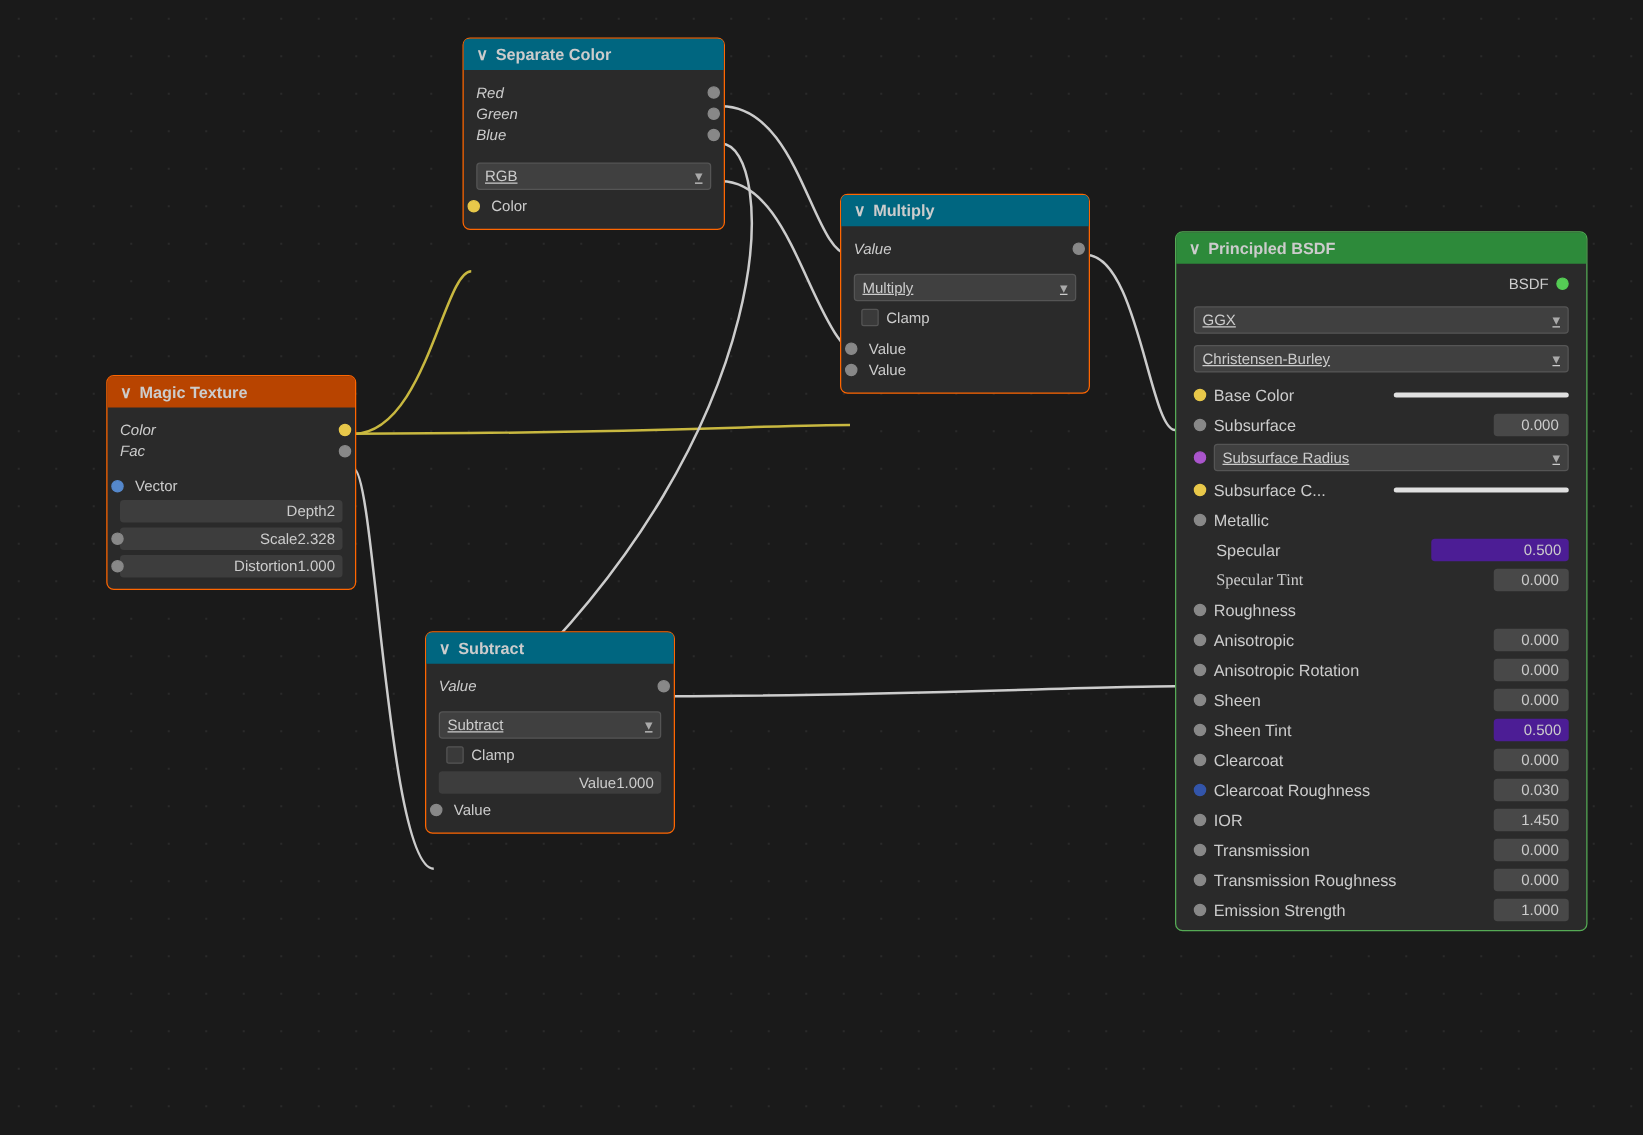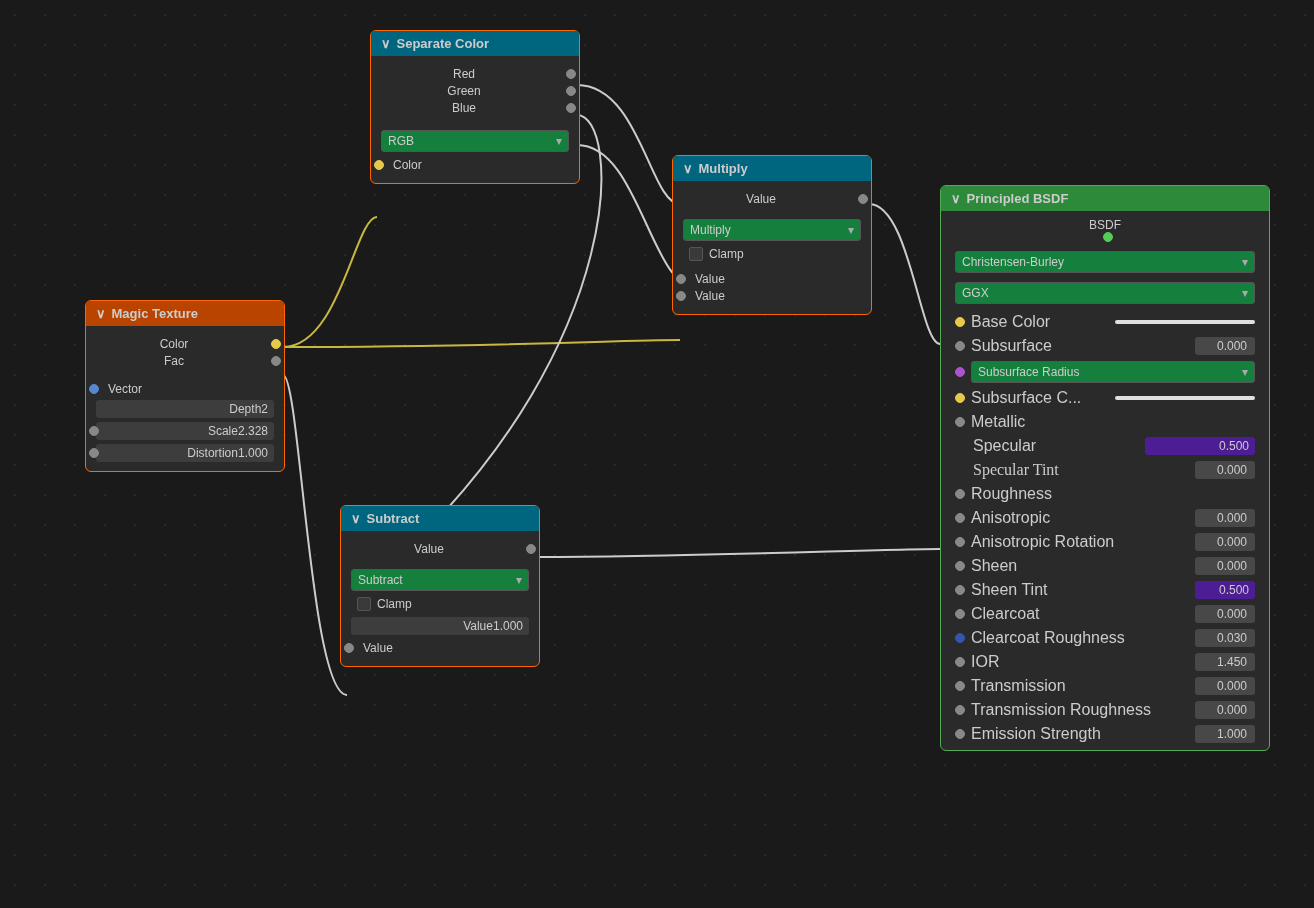--- a/index.html
+++ b/index.html
@@ -41,24 +41,25 @@
 
     .node-row {
       display: flex;
       align-items: center;
       margin: 3px 0;
       position: relative;
     }
 
     .node-row-label {
       flex: 1;
-      text-align: center;
+      text-align: left;
       padding-right: 8px;
       color: #cccccc;
       font-size: 12px;
+      font-style: italic;
     }
 
     .node-row-label-left {
       flex: 1;
       text-align: left;
       padding-left: 8px;
       color: #cccccc;
       font-size: 12px;
     }
 
@@ -156,21 +157,21 @@
       display: flex;
       align-items: center;
       padding: 3px 6px;
       position: relative;
       min-height: 24px;
     }
 
     .bsdf-row-label {
       flex: 1;
       color: #cccccc;
-      font-size: 16px;
+      font-size: 13px;
     }
 
     .bsdf-value {
       background: #484848;
       border-radius: 3px;
       color: #ccc;
       font-size: 12px;
       padding: 2px 8px;
       min-width: 60px;
       text-align: right;
@@ -197,30 +198,31 @@
     }
 
     .bsdf-value-black {
       background: #111;
       border-radius: 3px;
       padding: 2px 8px;
       width: 140px;
     }
 
     .bsdf-dropdown {
-      background: #15803d;
+      background: #404040;
       border: 1px solid #555;
       border-radius: 3px;
       color: #ccc;
       font-size: 12px;
       padding: 3px 6px;
       width: 100%;
       display: flex;
       align-items: center;
       justify-content: space-between;
+      text-decoration: underline;
     }
 
     .chevron::after {
       content: '▾';
       color: #aaa;
     }
 
     .inner-field {
       display: flex;
       align-items: center;
@@ -424,39 +426,39 @@
   </div>
 </div>
 
 <div class="node" id="node-bsdf" style="border-color:#55aa55;">
   <div class="node-header">
     <span>∨</span>
     <span>Principled BSDF</span>
   </div>
   <div class="node-body" style="padding:4px 8px;">
 
-    <div class="bsdf-row" style="justify-content:flex-end;flex-direction:column;">
+    <div class="bsdf-row" style="justify-content:flex-end;">
       <span>BSDF</span>
       <div class="socket socket-green" style="margin-left:6px;"></div>
+    </div>
+
+    <div class="bsdf-row" style="margin:3px 0;">
+      <div class="bsdf-dropdown" style="width:100%;">
+        <span>GGX</span>
+        <span class="chevron"></span>
+      </div>
     </div>
 
     <div class="bsdf-row" style="margin:3px 0;">
       <div class="bsdf-dropdown" style="width:100%;">
         <span>Christensen-Burley</span>
         <span class="chevron"></span>
       </div>
     </div>
 
-    <div class="bsdf-row" style="margin:3px 0;">
-      <div class="bsdf-dropdown" style="width:100%;">
-        <span>GGX</span>
-        <span class="chevron"></span>
-      </div>
-    </div>
-
     <div class="bsdf-row">
       <div class="socket socket-yellow" style="margin-right:6px;"></div>
       <span class="bsdf-row-label">Base Color</span>
       <div class="bsdf-value-white"></div>
     </div>
 
     <div class="bsdf-row">
       <div class="socket socket-grey" style="margin-right:6px;"></div>
       <span class="bsdf-row-label">Subsurface</span>
       <div class="bsdf-value">0.000</div>

